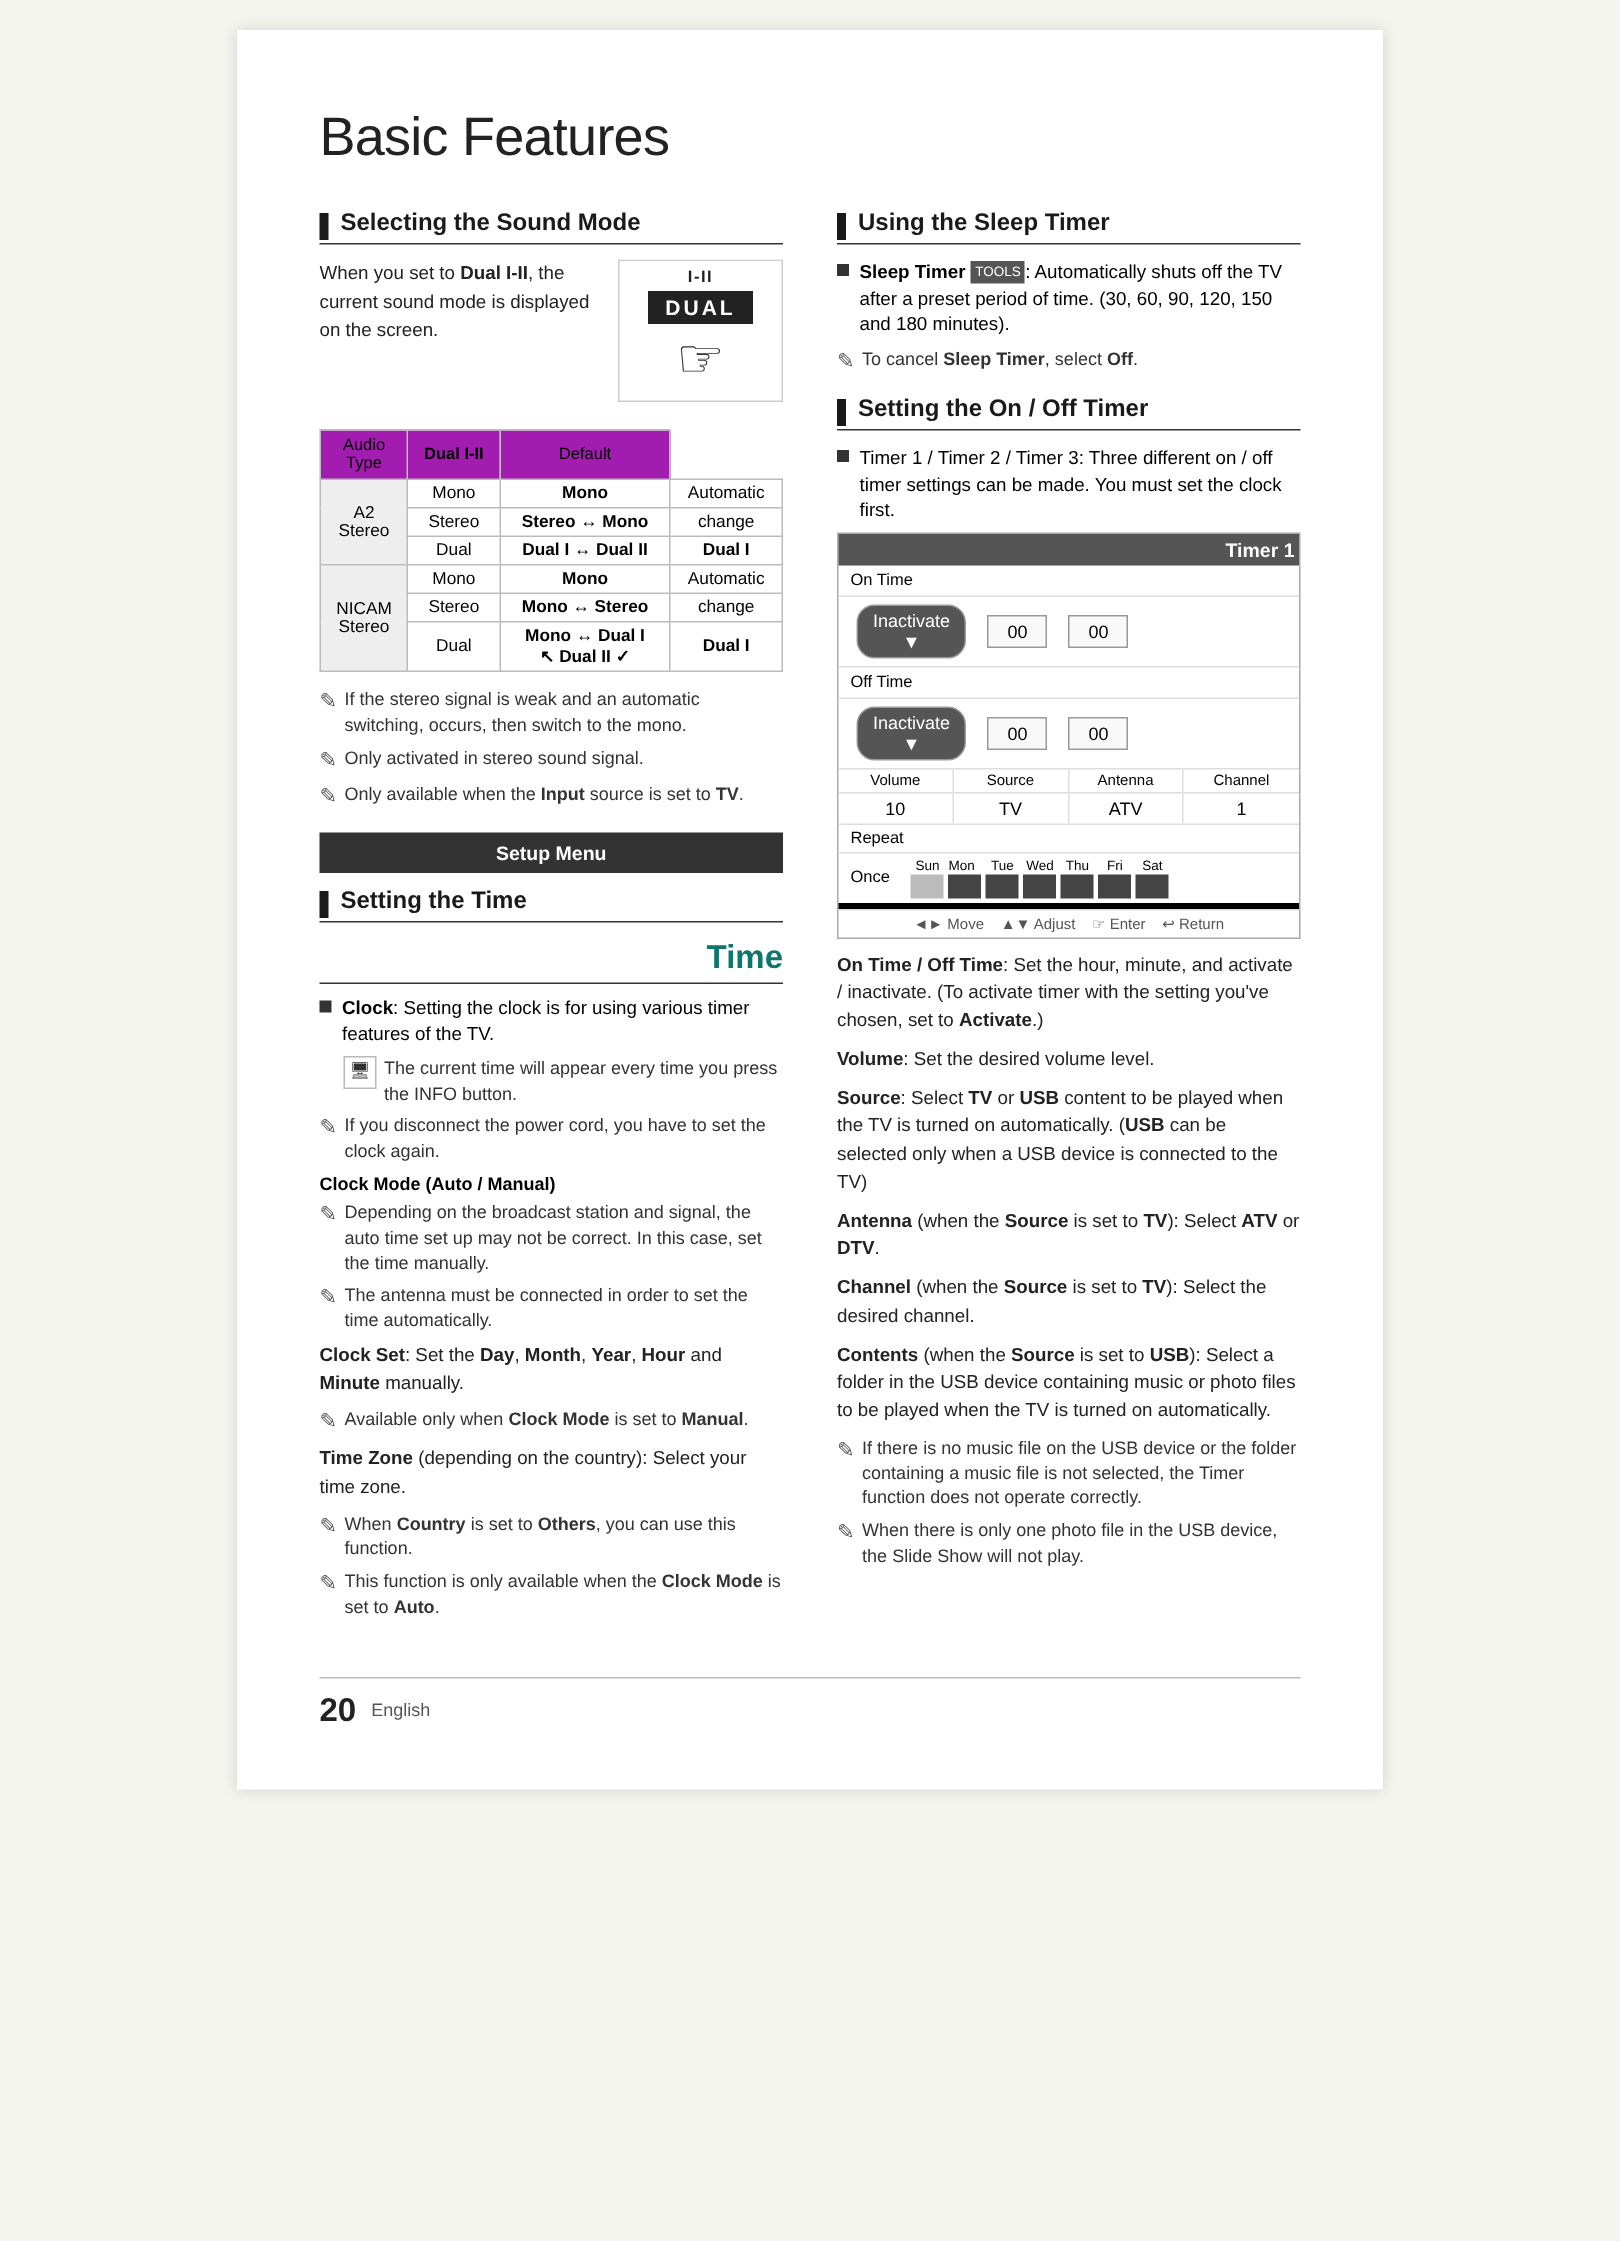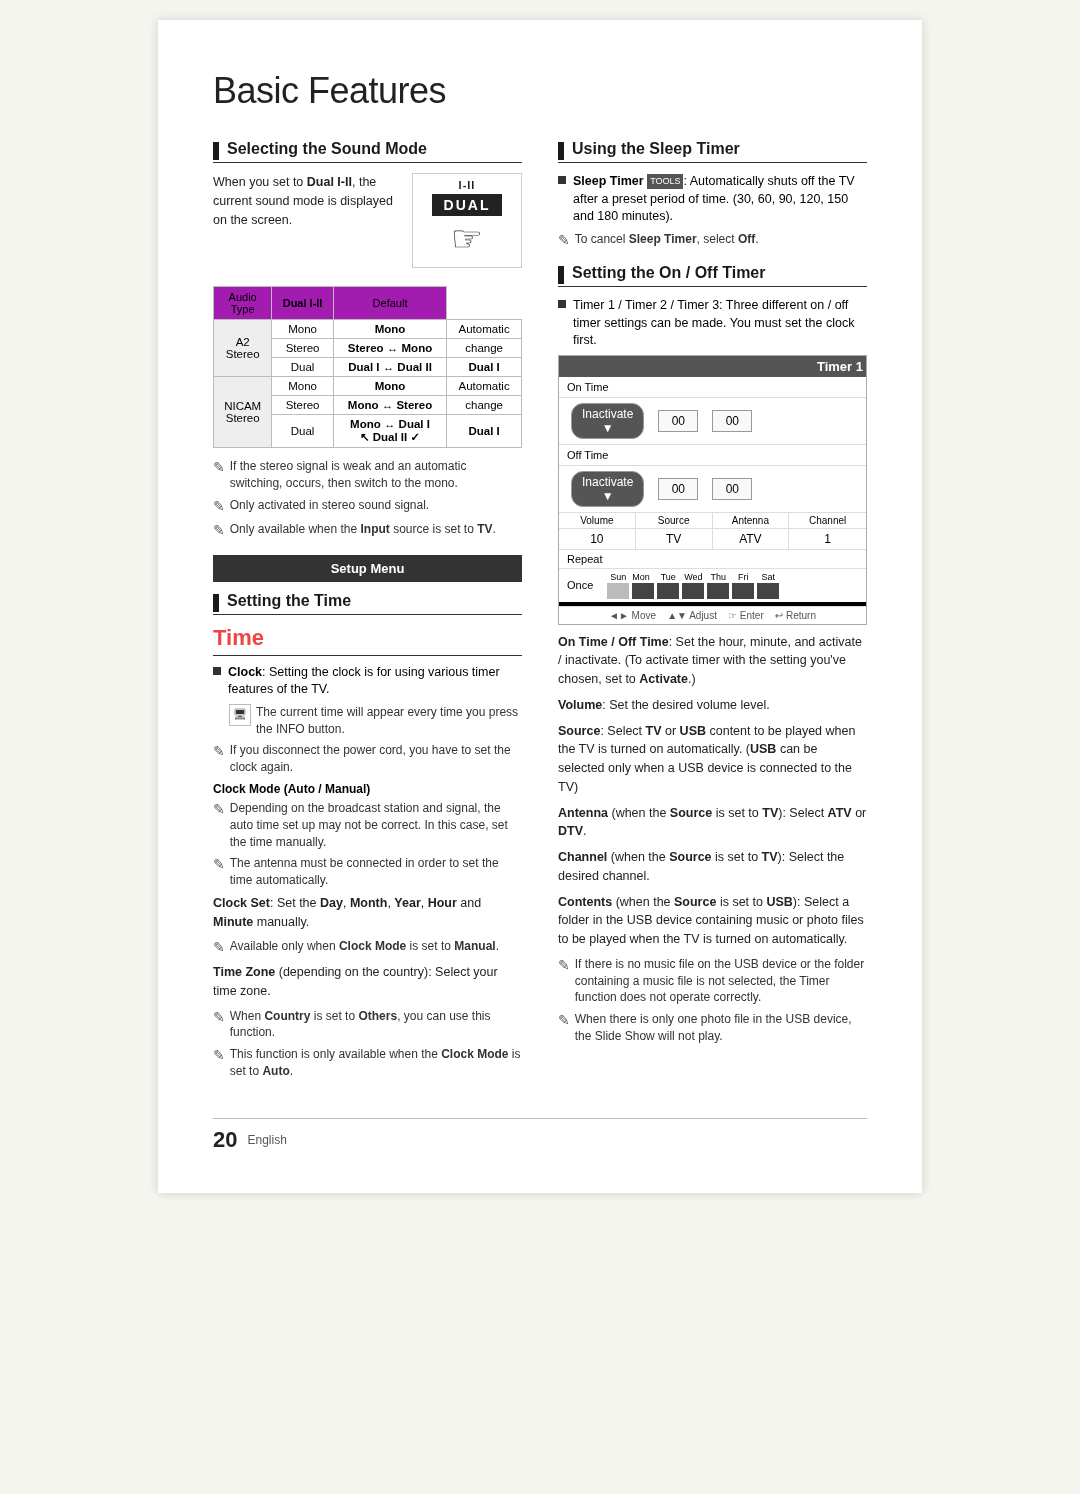--- a/index.html
+++ b/index.html
@@ -144,24 +144,25 @@
       font-weight: bold;
       font-size: 13px;
       padding: 6px;
       margin-top: 14px;
       margin-bottom: 10px;
     }
     .time-section { margin-bottom: 14px; }
     .time-title {
       font-size: 22px;
       font-weight: bold;
-      color: #ef4444;
+      color: #0f766e;
       border-bottom: 1px solid #333;
       padding-bottom: 4px;
       margin-bottom: 8px;
+      text-align: right;
     }
     .bullet-item {
       display: flex;
       align-items: flex-start;
       margin-bottom: 5px;
       font-size: 12.5px;
       line-height: 1.4;
     }
     .bullet-square {
       width: 8px;

